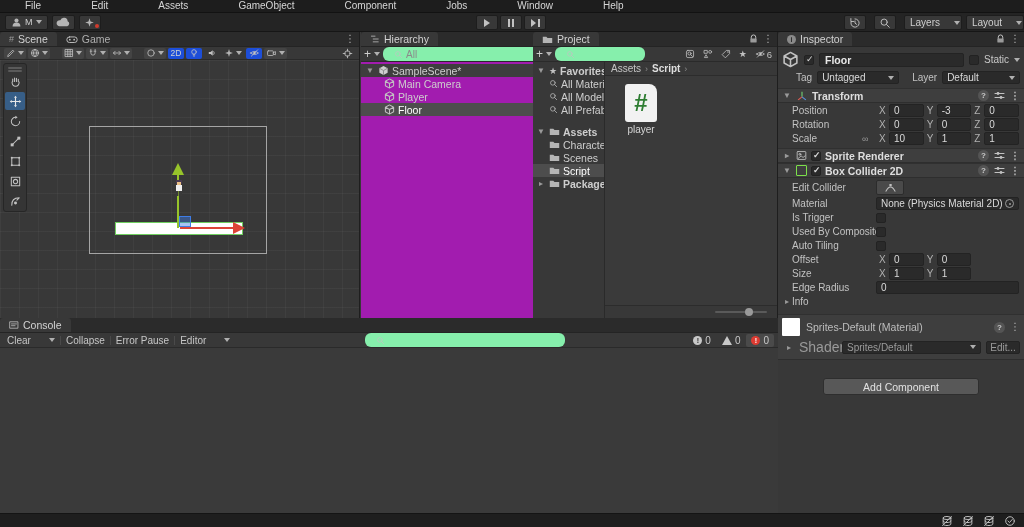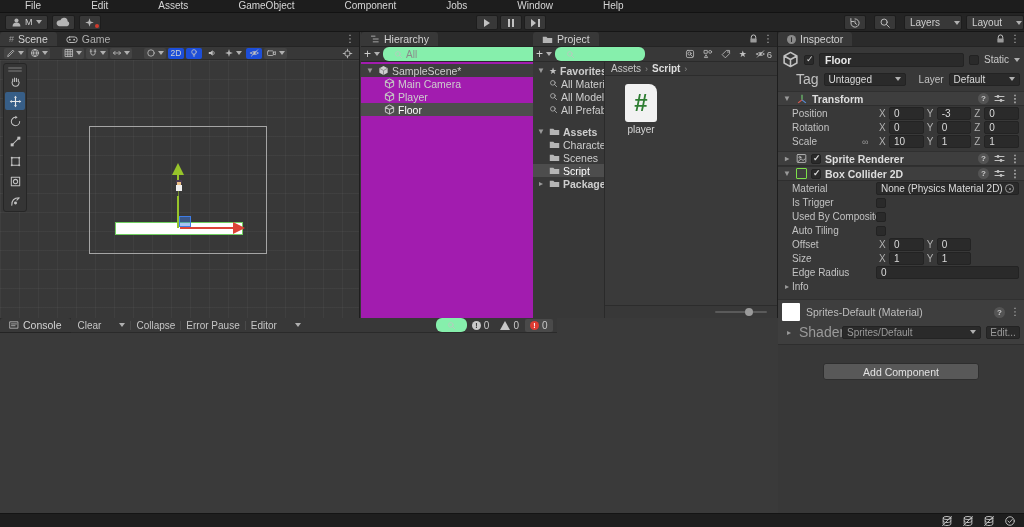--- a/index.html
+++ b/index.html
@@ -69,21 +69,21 @@
 #pcontent{flex:1;display:flex;flex-direction:column;background:#3a3a3a;min-width:0}
 #breadcrumb{height:14px;background:#383838;border-bottom:1px solid #2c2c2c;display:flex;align-items:center;gap:4px;padding:0 6px;font-size:10px}
 .crumb-sep{color:#8a8a8a;font-size:9px}
 #assets-grid{flex:1;padding:8px 0 0 14px}
 .asset{width:44px;display:flex;flex-direction:column;align-items:center;gap:2px}
 .scripticon{width:32px;height:38px;background:#f2f2f2;border-radius:3px 8px 3px 3px;display:flex;align-items:center;justify-content:center;font-weight:bold;font-size:24px;color:#2e7d32}
 #pfooter{height:13px;background:#383838;border-top:1px solid #2c2c2c;display:flex;align-items:center;justify-content:flex-end;padding:0 10px}
 .slider{width:52px;height:2px;background:#5a5a5a;border-radius:1px;position:relative}
 .knob{position:absolute;left:30px;top:-3px;width:8px;height:8px;border-radius:50%;background:#9a9a9a}
 
-#console-panel{position:absolute;left:0;top:318px;width:778px;height:195px;display:flex;flex-direction:row;background:#3a3a3a}
+#console-panel{position:absolute;left:0;top:318px;width:778px;height:195px;display:flex;flex-direction:column;background:#3a3a3a}
 .ctool{display:flex;align-items:center;gap:14px;padding:10px 5px;font-size:10px;color:#c6c6c6}
 .csep{width:1px;height:9px;background:#4a4a4a}
 .badge{display:flex;align-items:center;gap:3px;padding:0 5px;height:13px;border-radius:2px;font-size:10px}
 .badge.pressed{background:#4a4a4a}
 .ic-info{width:9px;height:9px;border-radius:50%;background:#c8c8c8;color:#2b2b2b;font-size:7px;font-weight:bold;display:flex;align-items:center;justify-content:center}
 .ic-warn{width:0;height:0;border-left:5px solid transparent;border-right:5px solid transparent;border-bottom:9px solid #c8c8c8}
 .ic-err{width:9px;height:9px;border-radius:50%;background:#dd3b32;color:#fff;font-size:7px;font-weight:bold;display:flex;align-items:center;justify-content:center}
 
 #inspector-panel{position:absolute;left:778px;top:32px;width:246px;height:481px;background:#383838;display:flex;flex-direction:column}
 #insp-scroll{flex:1;overflow:hidden}
@@ -625,21 +625,21 @@
             </svg>
           <span class="cb on"></span>
           <div class="namefld">
               <span>Floor</span>
             </div>
           <span class="cb"></span>
           <span style="font-size:10px">Static</span>
           <span class="dar"></span>
         </div>
         <div class="ihrow" style="padding-left:14px">
-          <span style="font-size:14px;color:#c2c2c2">Tag</span>
+          <span style="font-size:10px;color:#c2c2c2">Tag</span>
           <div class="fld dd" style="width:82px">
               <span>Untagged</span>
               <span class="dar"></span>
             </div>
           <span style="font-size:10px;color:#c2c2c2;margin-left:8px">Layer</span>
           <div class="fld dd" style="flex:1">
               <span>Default</span>
               <span class="dar"></span>
             </div>
         </div>
@@ -743,20 +743,29 @@
         <span class="cb on"></span>
         <span>Box Collider 2D</span>
         <div class="hicons">
           <span class="helpic">?</span>
           <svg class="ic" width="11" height="11" viewBox="0 0 11 11">
               <path d="M1 3.5 h9 M1 7.5 h9"></path>
               <circle cx="4" cy="3.5" r="1.4" fill="#c2c2c2" stroke="none"></circle>
               <circle cx="7" cy="7.5" r="1.4" fill="#c2c2c2" stroke="none"></circle>
             </svg>
           <span class="kebab">⋮</span>
+        </div>
+      </div>
+      <div class="irow" style="height:17px">
+        <span class="ilabel">Edit Collider</span>
+        <div class="ecbtn">
+          <svg class="ic" width="13" height="11" viewBox="0 0 14 12">
+              <path d="M2 10 Q7 1 12 10"></path>
+              <rect x="5.8" y="2.2" width="2.5" height="2.5" fill="#c2c2c2" stroke="none"></rect>
+            </svg>
         </div>
       </div>
       <div class="irow">
         <span class="ilabel">Material</span>
         <div class="fld" style="flex:1">
           <span style="overflow:hidden;text-overflow:ellipsis">None (Physics Material 2D)</span>
           <span class="pickic"></span>
         </div>
       </div>
       <div class="irow">

